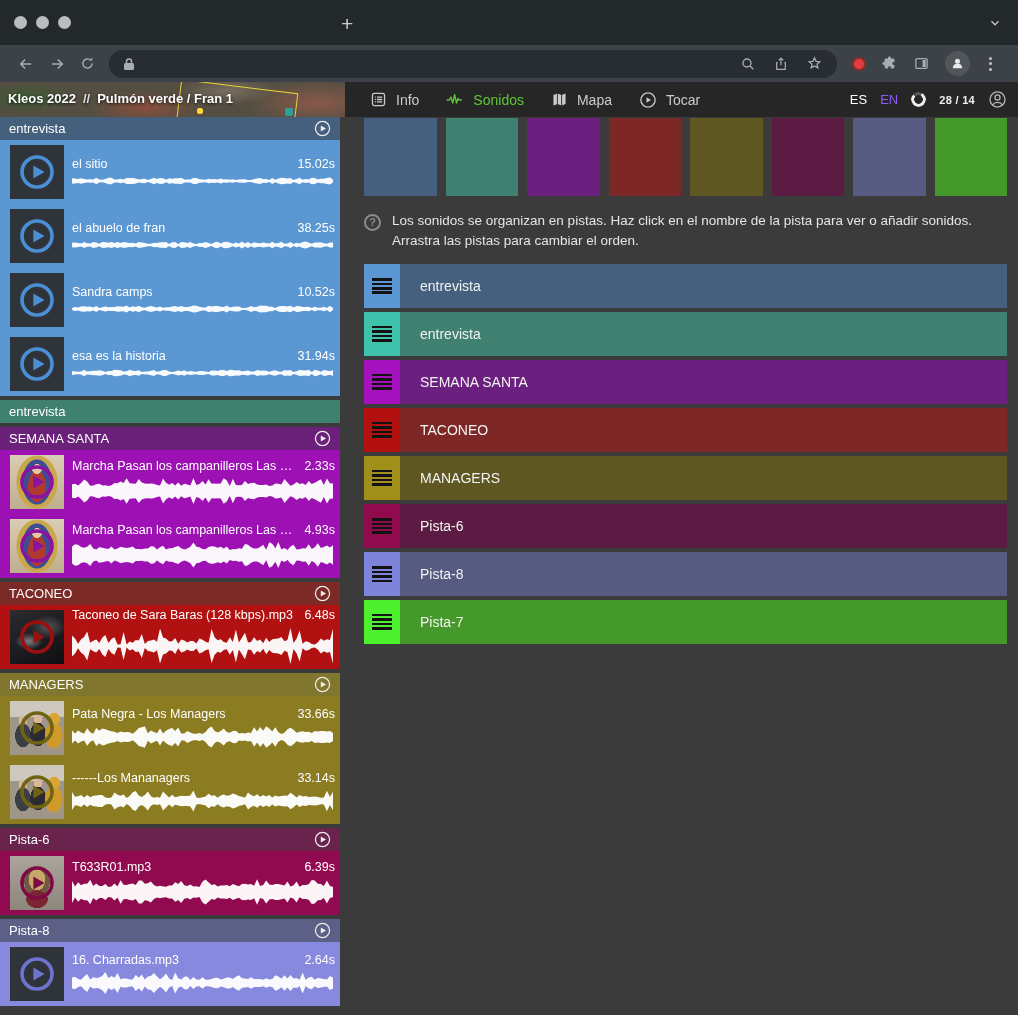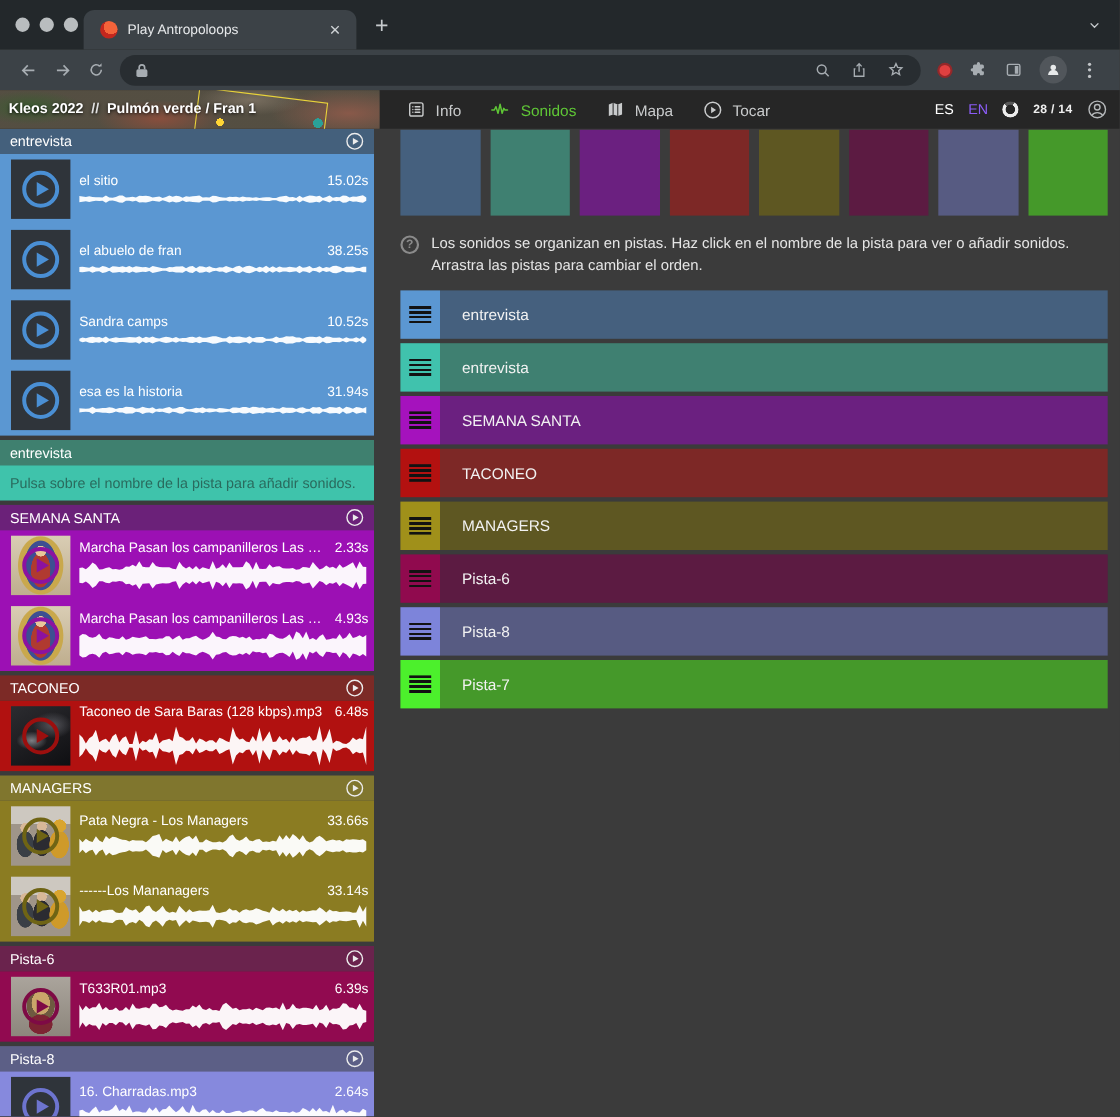--- a/index.html
+++ b/index.html
@@ -122,25 +122,20 @@
 </style>
 </head>
 <body>
 
 <div class="tabstrip">
   <div class="traffic">
     <span></span>
     <span></span>
     <span></span>
   </div>
-  <div class="tab">
-    <span class="favicon"></span>
-    <span class="tab-title">Play Antropoloops</span>
-    <span class="tab-close">✕</span>
-  </div>
   <span class="newtab">+</span>
   <span class="tab-chevron">
     <svg width="14" height="14" viewBox="0 0 24 24" fill="none" stroke="currentColor" stroke-width="2.2">
         <path d="M6 9l6 6 6-6"></path>
       </svg>
   </span>
 </div>
 
 <div class="toolbar">
   <span class="nav-btn">
@@ -343,21 +338,20 @@
               </svg>
             </div>
           </div>
         </div>
       </section>
       <section>
       <div class="sb-head" style="background:#3f806f">
         <span class="sb-head-name">entrevista</span>
 
       </div>
-        <div class="sb-empty" style="background:#3fc3ab;color:#2a6b5e">Pulsa sobre el nombre de la pista para añadir sonidos.</div>
       </section>
       <section>
       <div class="sb-head" style="background:#6b2179">
         <span class="sb-head-name">SEMANA SANTA</span>
         <span class="sb-play">
             <svg width="17" height="17" viewBox="0 0 24 24">
               <circle cx="12" cy="12" r="10" fill="none" stroke="currentColor" stroke-width="1.8"></circle>
               <path d="M9.6 7.7l7.4 4.3-7.4 4.3z" fill="currentColor"></path>
             </svg>
           </span>

